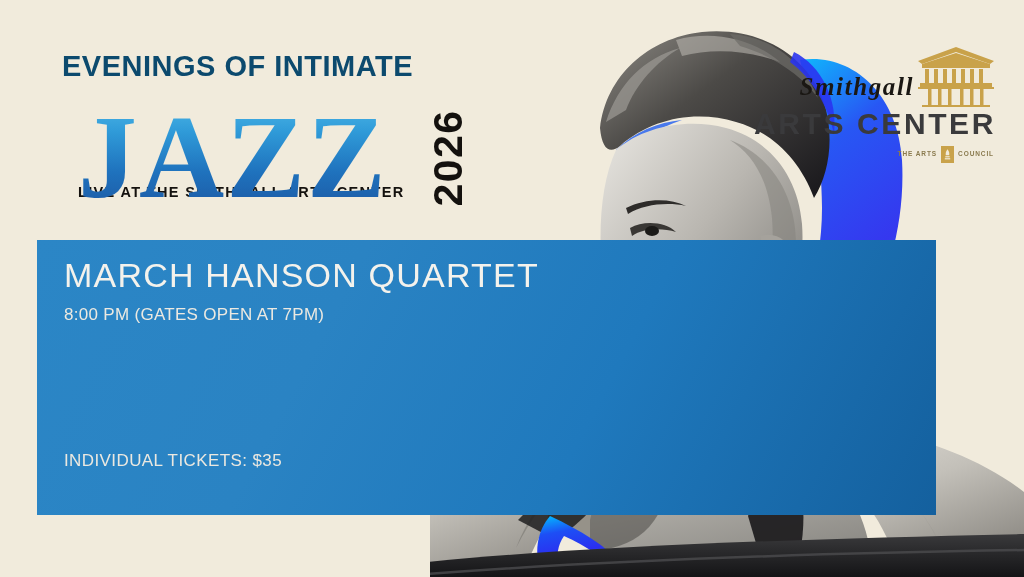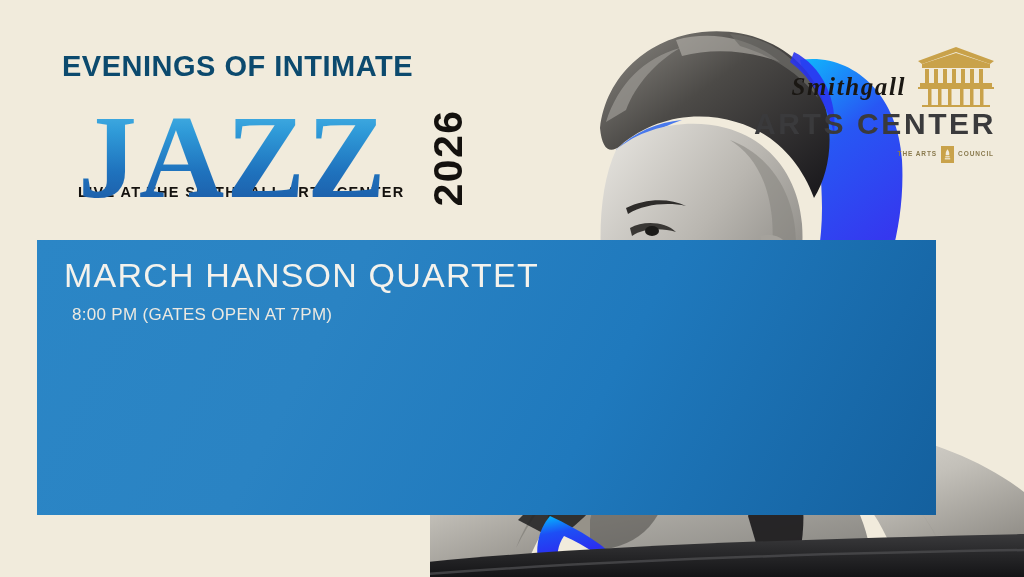--- a/index.html
+++ b/index.html
@@ -62,21 +62,21 @@
     font-weight: 400;
     letter-spacing: 0.6px;
     line-height: 1.05;
     margin: 0 0 14px 0;
     color: #f4f2ec;
   }
   .timeline-txt {
     font-size: 17px;
     font-weight: 400;
     letter-spacing: 0.3px;
-    margin: 8px;
+    margin: 0;
     color: #ece9e1;
   }
   .pricing {
     position: absolute;
     left: 64px;
     top: 448px;
     z-index: 30;
     color: #ebe8e0;
   }
   .price-line {
@@ -155,21 +155,21 @@
     position: absolute;
     right: 28px;
     top: 45px;
     z-index: 40;
     text-align: right;
   }
   .logo-top-row {
     display: flex;
     align-items: flex-end;
     justify-content: flex-end;
-    gap: 10px;
+    gap: 2px;
   }
   .logo-script {
     font-family: "Liberation Serif", serif;
     font-style: italic;
     font-weight: 700;
     font-size: 25px;
     letter-spacing: 1.6px;
     color: #1a1713;
     line-height: 1;
     padding-bottom: 8px;
@@ -324,20 +324,21 @@
   </div>
 
   <div class="blue-panel"></div>
 
   <div class="panel-text">
     <h2 class="headline">MARCH HANSON QUARTET</h2>
     <div class="timeline-txt">8:00 PM (GATES OPEN AT 7PM)</div>
   </div>
 
   <div class="pricing">
+    <p class="price-line">INDIVIDUAL TICKETS: $35</p>
   </div>
 
   <div class="title-block">
     <div class="kicker">EVENINGS OF INTIMATE</div>
     <div class="jazz-row">
       <span class="jazz">JAZZ</span>
       <div class="year-pos">
         <span class="year-inner">2026</span>
       </div>
     </div>

